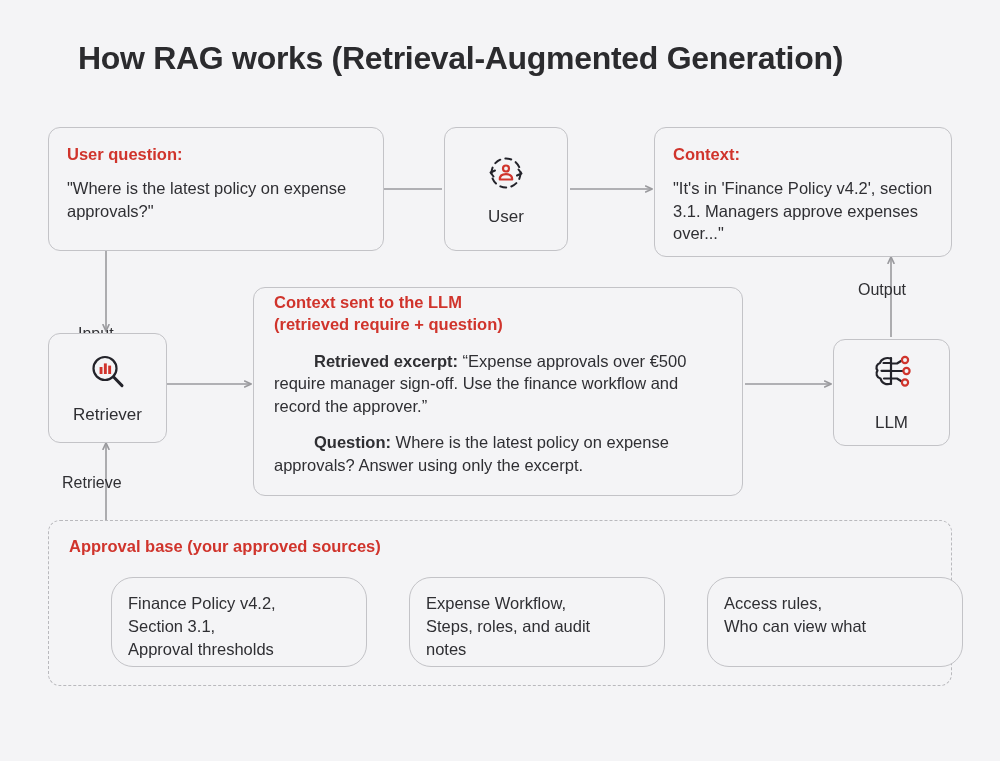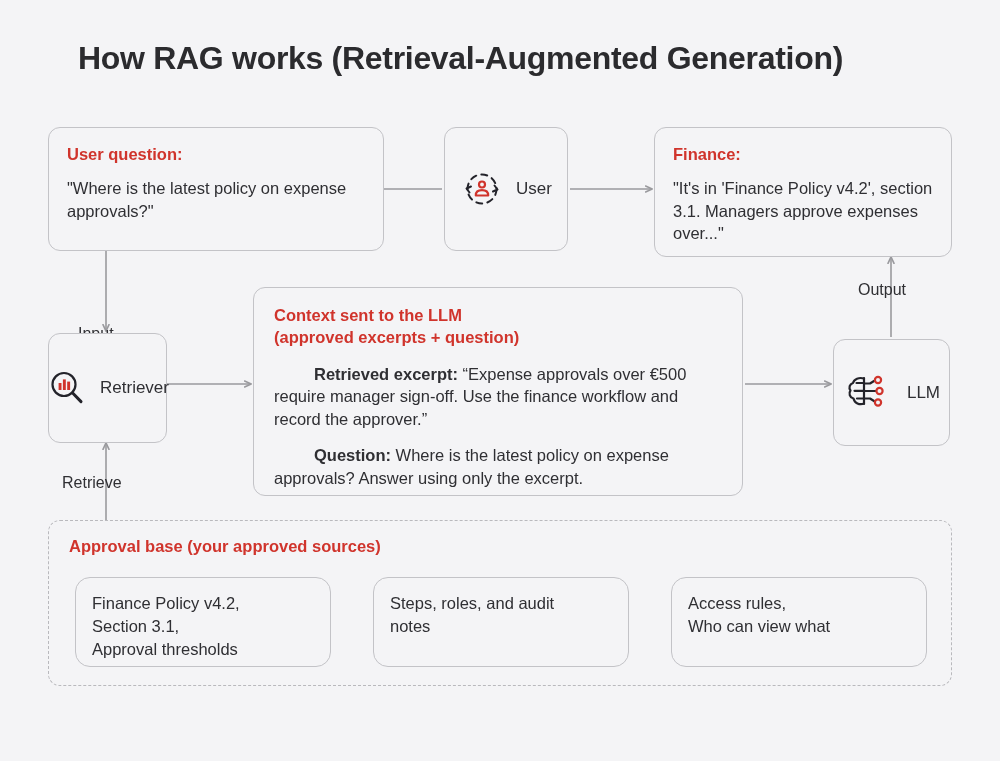--- a/index.html
+++ b/index.html
@@ -20,42 +20,43 @@
   .card {
     position: absolute;
     background: #f4f4f6;
     border: 1.4px solid #c3c3c7;
     border-radius: 12px;
   }
   .kb-card {
     position: absolute;
     background: #f4f4f6;
     border: 1.4px solid #c3c3c7;
-    border-radius: 15px;
+    border-radius: 22px;
+    margin-left: 36px;
   }
   .heading {
     color: #d0342c;
     font-weight: bold;
     font-size: 16.5px;
     line-height: 1.32;
   }
   .body-txt {
     color: #2f2f33;
     font-size: 16.5px;
     line-height: 1.38;
   }
   .body-txt b { font-weight: bold; color: #2f2f33; margin-left: 40px; }
 
   
   .node {
     position: absolute;
     background: #f4f4f6;
     border: 1.4px solid #c3c3c7;
     border-radius: 12px;
-    display: flex; flex-direction: row;
+    display: flex; flex-direction: column;
     align-items: center; justify-content: center;
     gap: 12px;
   }
   .node-label { font-size: 17px; color: #2f2f33; }
 
   
   .kb-wrap {
     position: absolute;
     border: 1.4px dashed #b9b9bd;
     border-radius: 12px;
@@ -127,40 +128,40 @@
         <path d="M9.5,25.5 L6.5,21.5 L11,19.5" fill="none" stroke="#23232a" stroke-width="2" stroke-linecap="round" stroke-linejoin="round"></path>
         <path d="M34.5,18.5 L37.5,22.5 L33,24.5" fill="none" stroke="#23232a" stroke-width="2" stroke-linecap="round" stroke-linejoin="round"></path>
         <circle cx="22" cy="17.5" r="3" fill="none" stroke="#d0342c" stroke-width="2.2"></circle>
         <path d="M15.8,28.5 Q15.8,23.2 22,23.2 Q28.2,23.2 28.2,28.5 Z" fill="none" stroke="#d0342c" stroke-width="2.2" stroke-linejoin="round"></path>
       </svg>
     </span>
     <span class="node-label">User</span>
   </div>
 
   <div class="card" style="left:654px; top:127px; width:298px; height:130px; padding:16px 18px;">
-    <div class="heading">Finance:</div>
+    <div class="heading">Context:</div>
     <div class="body-txt" style="margin-top:11px;">"It's in 'Finance Policy v4.2', section 3.1. Managers approve expenses over..."</div>
   </div>
 
   <div class="node" style="left:48px; top:333px; width:119px; height:110px;">
     <span style="width:42px;height:42px;display:block;">
       <svg viewBox="0 0 42 42" width="42" height="42">
         <circle cx="18" cy="17.5" r="11.5" fill="none" stroke="#23232a" stroke-width="2.2"></circle>
         <line x1="26.4" y1="25.8" x2="35" y2="34.6" stroke="#23232a" stroke-width="3" stroke-linecap="round"></line>
         <rect x="12.6" y="16" width="2.9" height="7" fill="#d0342c"></rect>
         <rect x="16.9" y="12.4" width="2.9" height="10.6" fill="#d0342c"></rect>
         <rect x="21.2" y="14.6" width="2.9" height="8.4" fill="#d0342c"></rect>
       </svg>
     </span>
     <span class="node-label">Retriever</span>
   </div>
 
-  <div class="card" style="left:253px; top:287px; width:490px; height:209px; padding:17px 20px;">
+  <div class="card" style="left:253px; top:287px; width:490px; height:209px; padding:4px 20px;">
     <div class="heading">Context sent to the LLM</div>
-    <div class="heading">(approved excerpts + question)</div>
+    <div class="heading">(retrieved require + question)</div>
     <div class="body-txt" style="margin-top:14px;">
       <b>Retrieved excerpt:</b><span> “Expense approvals over €500 require manager sign-off. Use the finance workflow and record the approver.”</span>
     </div>
     <div class="body-txt" style="margin-top:13px;">
       <b>Question:</b><span> Where is the latest policy on expense approvals? Answer using only the excerpt.</span>
     </div>
   </div>
 
   <div class="node" style="left:833px; top:339px; width:117px; height:107px;gap:20px;">
     <span style="width:44px;height:40px;display:block;">
@@ -185,20 +186,21 @@
   <div class="kb-wrap" style="left:48px; top:520px; width:904px; height:166px;">
     <div class="kb-title">Approval base (your approved sources)</div>
 
     <div class="kb-card" style="left:26px; top:56px; width:256px; height:90px; padding:14px 16px;">
       <div class="body-txt">Finance Policy v4.2,</div>
       <div class="body-txt">Section 3.1,</div>
       <div class="body-txt">Approval thresholds</div>
     </div>
 
     <div class="kb-card" style="left:324px; top:56px; width:256px; height:90px; padding:14px 16px;">
+      <div class="body-txt">Expense Workflow,</div>
       <div class="body-txt">Steps, roles, and audit</div>
       <div class="body-txt">notes</div>
     </div>
 
     <div class="kb-card" style="left:622px; top:56px; width:256px; height:90px; padding:14px 16px;">
       <div class="body-txt">Access rules,</div>
       <div class="body-txt">Who can view what</div>
     </div>
   </div>
 

